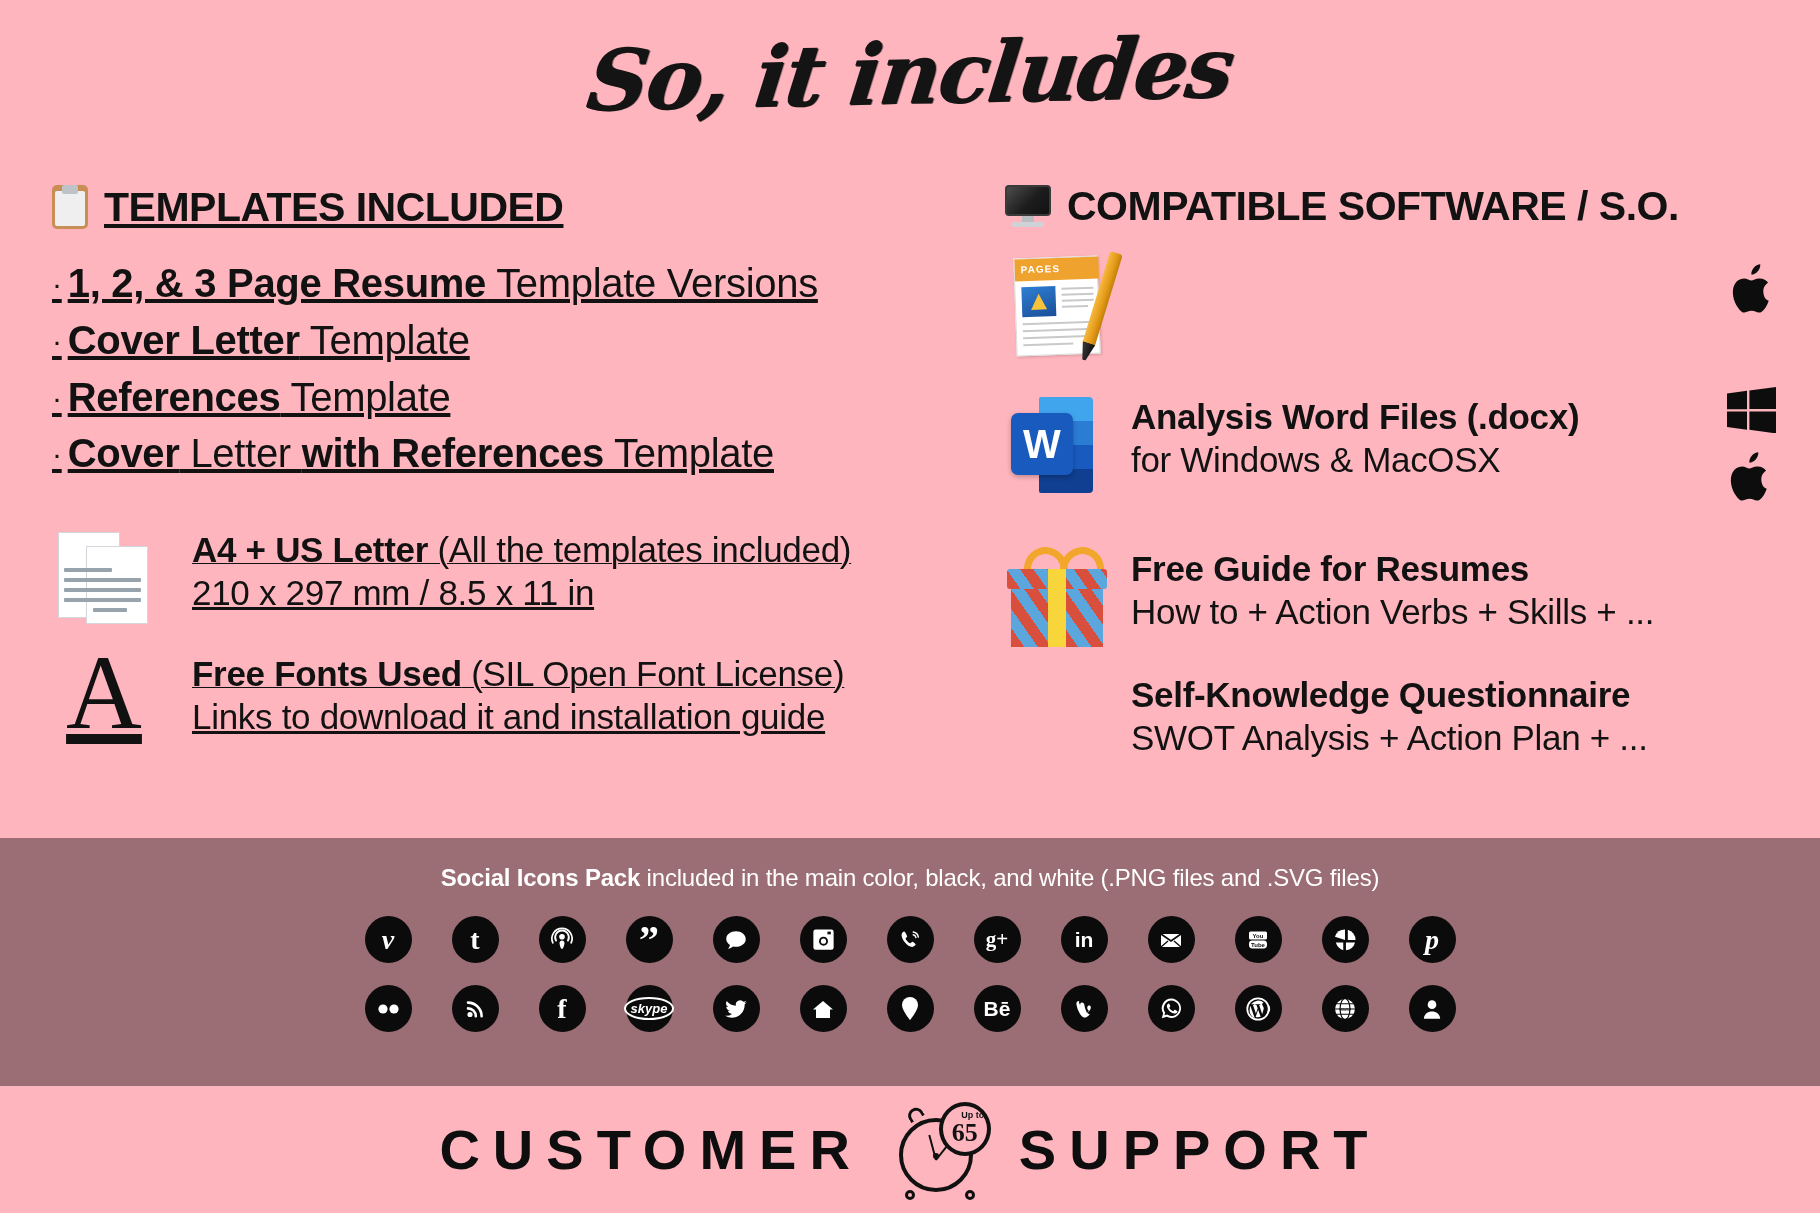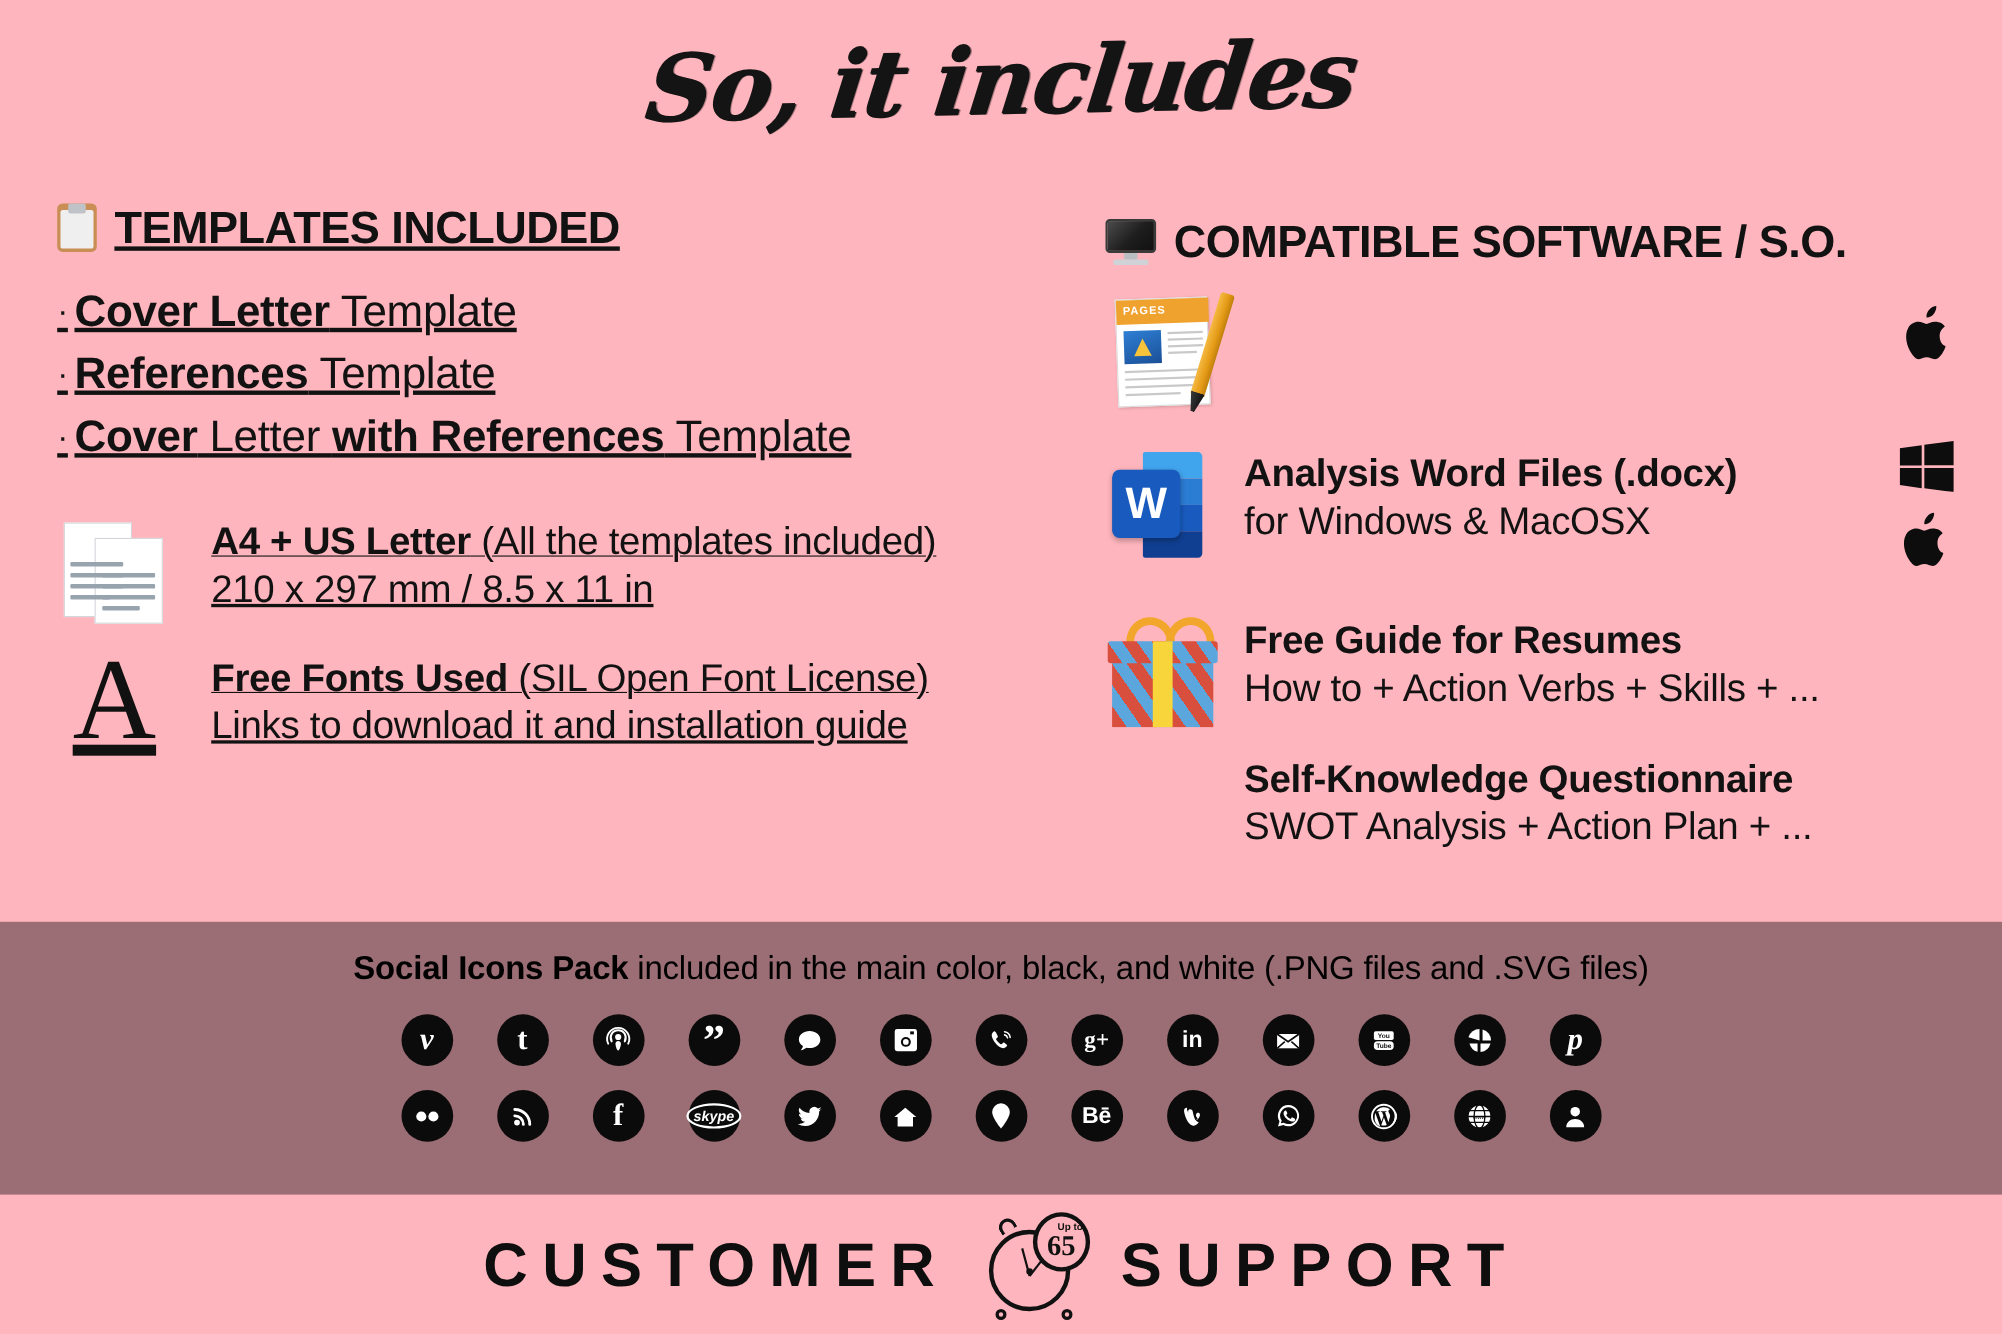--- a/index.html
+++ b/index.html
@@ -24,21 +24,21 @@
     font-size:84px;
     letter-spacing:-2px;
     color:#141414;
     transform:skewX(-8deg) rotate(-1.2deg);
     display:inline-block;
     text-shadow:1px 1px 0 #141414, 2px 1px 0 rgba(20,20,20,.35);
   }
 
   
   .col-left{position:absolute;left:52px;top:185px;width:930px;text-decoration:underline;}
-  .col-right{position:absolute;left:1005px;top:199px;width:775px;}
+  .col-right{position:absolute;left:1005px;top:185px;width:775px;}
 
   .section-head{
     display:flex;align-items:center;gap:16px;
     font-size:41px;font-weight:700;letter-spacing:-.5px;
     white-space:nowrap;
   }
   .section-head .head-text{line-height:1;}
 
   
   .ico-clipboard{
@@ -175,21 +175,21 @@
   .apple-ico svg, .win-ico svg{display:block;}
 
   .spacer-row{margin-top:46px;}
 
   
   .band{
     position:absolute;left:0;top:838px;width:1820px;height:248px;
     background:#9B6D74;
   }
   .band-title{
-    text-align:center;margin-top:26px;font-size:30px;letter-spacing:-.2px;color:#000000;
+    text-align:center;margin-top:26px;font-size:24px;letter-spacing:-.2px;color:#ffffff;
   }
   .band-title .b{font-weight:700;}
   .icon-row{
     display:flex;justify-content:center;gap:40px;margin-top:24px;
   }
   .icon-row.second{margin-top:22px;}
   .sico{
     width:47px;height:47px;border-radius:50%;background:#0B0B0B;
     display:flex;align-items:center;justify-content:center;color:#fff;
     font-family:"Liberation Sans", sans-serif;
@@ -236,20 +236,23 @@
   </div>
 
   <div class="col-left">
 
     <div class="section-head">
       <span class="ico-clipboard"></span>
       <span class="head-text">TEMPLATES INCLUDED</span>
     </div>
 
     <div class="bullets">
+      <div class="bullet">
+        <span class="dot">·</span><span class="b">1, 2, &amp; 3 Page Resume</span><span class="l"> Template Versions</span>
+      </div>
       <div class="bullet">
         <span class="dot">·</span><span class="b">Cover Letter</span><span class="l"> Template</span>
       </div>
       <div class="bullet">
         <span class="dot">·</span><span class="b">References</span><span class="l"> Template</span>
       </div>
       <div class="bullet">
         <span class="dot">·</span><span class="b">Cover</span><span class="l"> Letter </span><span class="b">with References</span><span class="l"> Template</span>
       </div>
     </div>

